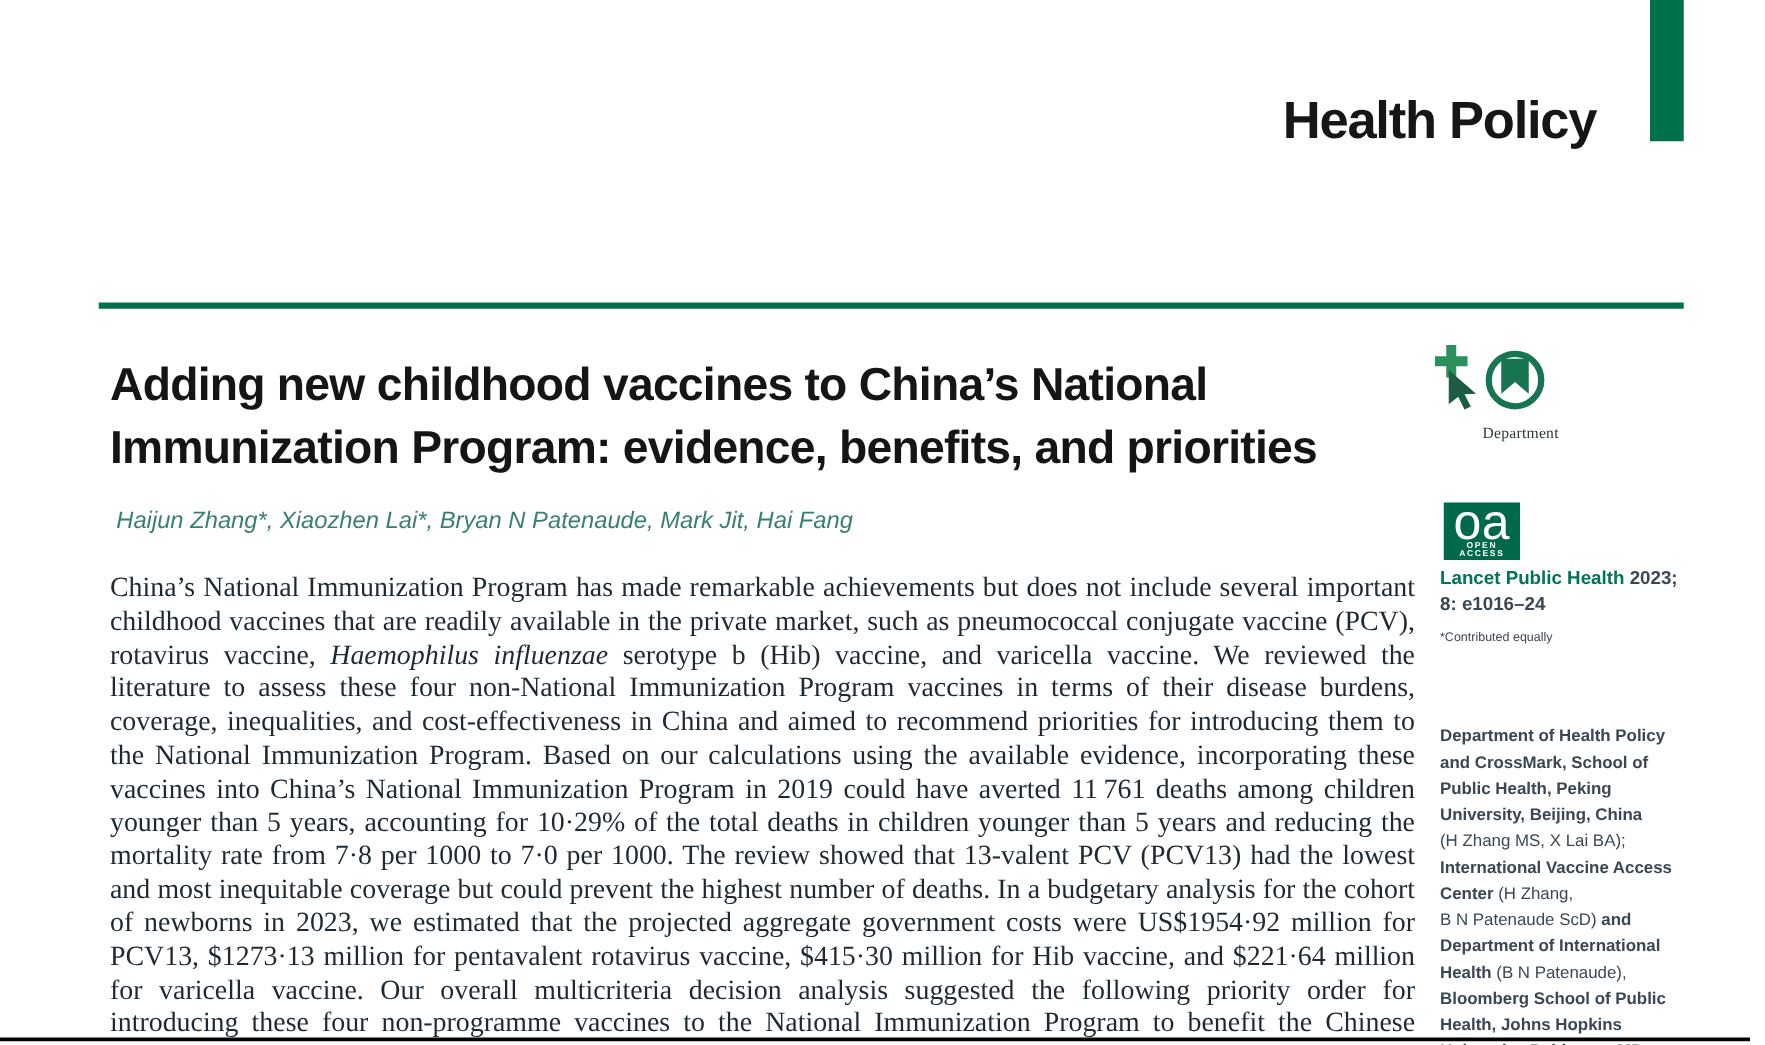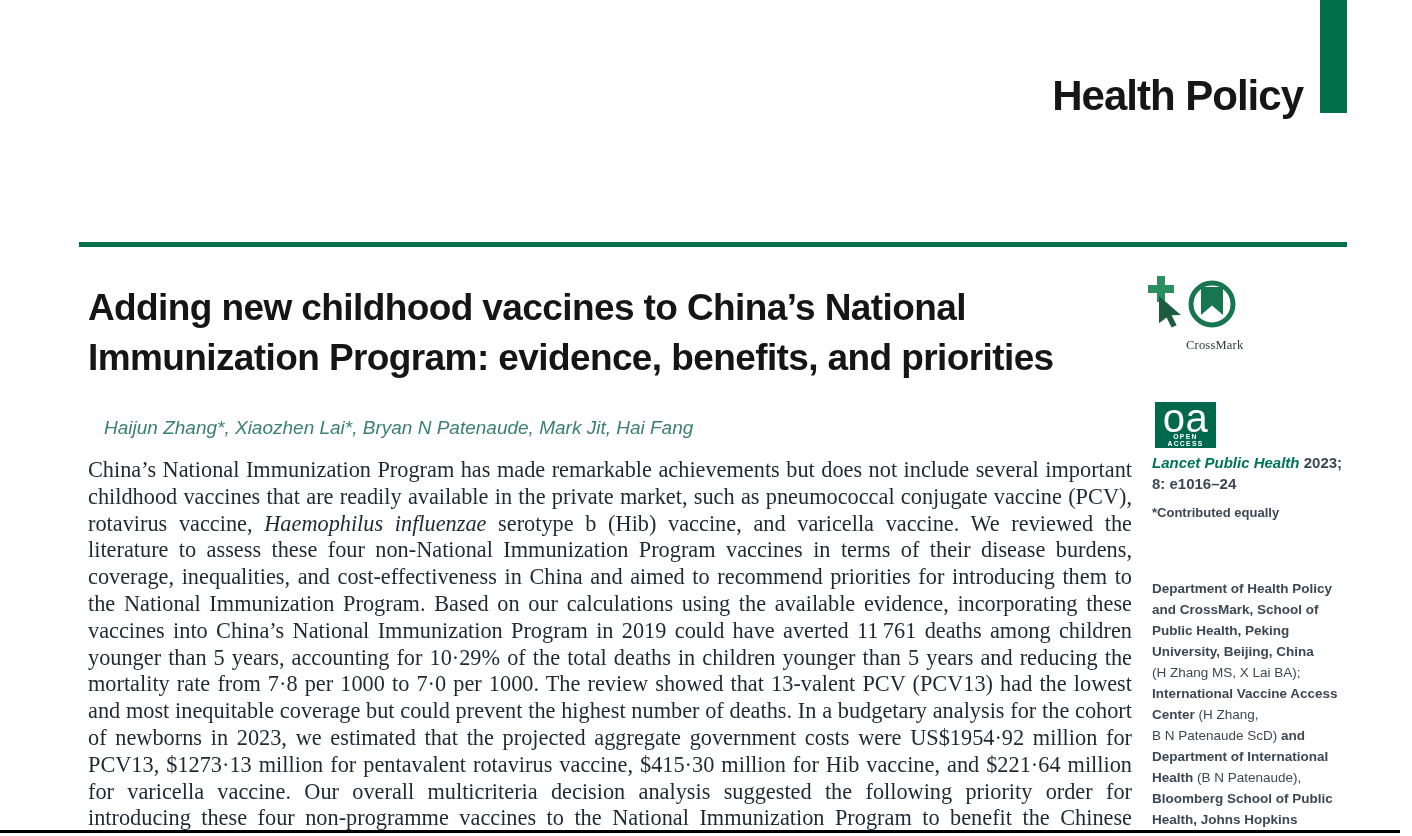--- a/index.html
+++ b/index.html
@@ -9,36 +9,36 @@
     background:#ffffff;
     overflow:hidden;
     font-family:"Liberation Sans",sans-serif;
   }
   
   .corner-bar{
     position:absolute;left:1320px;top:0;width:27px;height:113px;
     background:var(--brand-green);
   }
   .section-header{
-    position:absolute;top:72px;right:109px;
+    position:absolute;top:72px;right:135px;
     font-size:42px;font-weight:700;letter-spacing:-1px;
     color:#161616;line-height:48px;text-align:right;
   }
   .green-rule{
     position:absolute;left:79px;top:242px;width:1268px;height:5px;
     background:var(--brand-green);
   }
   
   .title{
     position:absolute;left:88px;top:283px;width:1000px;margin:0;
     font-size:37px;font-weight:700;letter-spacing:-0.6px;
     line-height:50px;color:#151515;
   }
   .authors{
-    position:absolute;left:88px;top:401px;width:900px;margin:16px;
+    position:absolute;left:88px;top:401px;width:900px;margin:5px;
     font-size:19px;font-style:italic;font-weight:500;
     color:var(--author-green);
   }
   .abstract{
     position:absolute;left:88px;top:457px;width:1044px;margin:0;
     font-family:"Liberation Serif",serif;
     font-size:22.3px;line-height:26.8px;
     color:var(--text-dark);
     text-align:justify;
   }
@@ -58,24 +58,24 @@
     font-size:40px;font-weight:400;line-height:30px;letter-spacing:0.5px;
     margin-top:1px;
   }
   .oa-sub{
     font-size:6.8px;font-weight:700;letter-spacing:1.3px;margin-top:0px;
   }
   .citation{
     position:absolute;left:1152px;top:452px;width:210px;margin:0;
     font-size:15px;font-weight:700;line-height:21px;color:var(--sidebar-text);
   }
-  .cit-journal{font-style:italic;color:var(--citation-green);}
+  .cit-journal{color:var(--citation-green);}
   .contributed{
     position:absolute;left:1152px;top:505px;width:210px;margin:0;
-    font-size:13px;font-weight:700;color:var(--sidebar-text);
+    font-size:10px;font-weight:400;color:var(--sidebar-text);
   }
   .affiliations{
     position:absolute;left:1152px;top:534px;width:215px;
     font-size:13.5px;line-height:21px;color:var(--sidebar-text);margin-top:44px;
   }
   .aff-line{white-space:nowrap;font-weight:400;}
   .aff-line .b{font-weight:700;}
   
   .bottom-line{
     position:absolute;left:0;top:830px;width:1400px;height:3px;background:#000;
@@ -104,21 +104,21 @@
       <rect x="11" y="0" width="8" height="26" fill="#2c8f5e"></rect>
       <rect x="2" y="9" width="26" height="8" fill="#2c8f5e"></rect>
 
       <g transform="translate(13,20) scale(2.1)">
         <path d="M0,0 L0,13 L3.6,10.2 L6,15 L8.4,13.9 L6,9.2 L10.4,9 Z" fill="#1d5c40"></path>
       </g>
 
       <circle cx="66" cy="28" r="21" fill="#ffffff" stroke="#17754f" stroke-width="5"></circle>
       <path d="M55,11 h22 v28 l-11,-9.5 l-11,9.5 z" fill="#17754f"></path>
     </svg>
-    <div class="crossmark-label">CrossMark</div>
+    <div class="crossmark-label">Department</div>
   </div>
 
   <div class="oa-badge">
     <div class="oa-text">oa</div>
     <div class="oa-sub">OPEN ACCESS</div>
   </div>
 
   <p class="citation"><span class="cit-journal">Lancet Public Health</span><span> 2023;</span><br><span>8: e1016–24</span></p>
 
   <p class="contributed">*Contributed equally</p>

